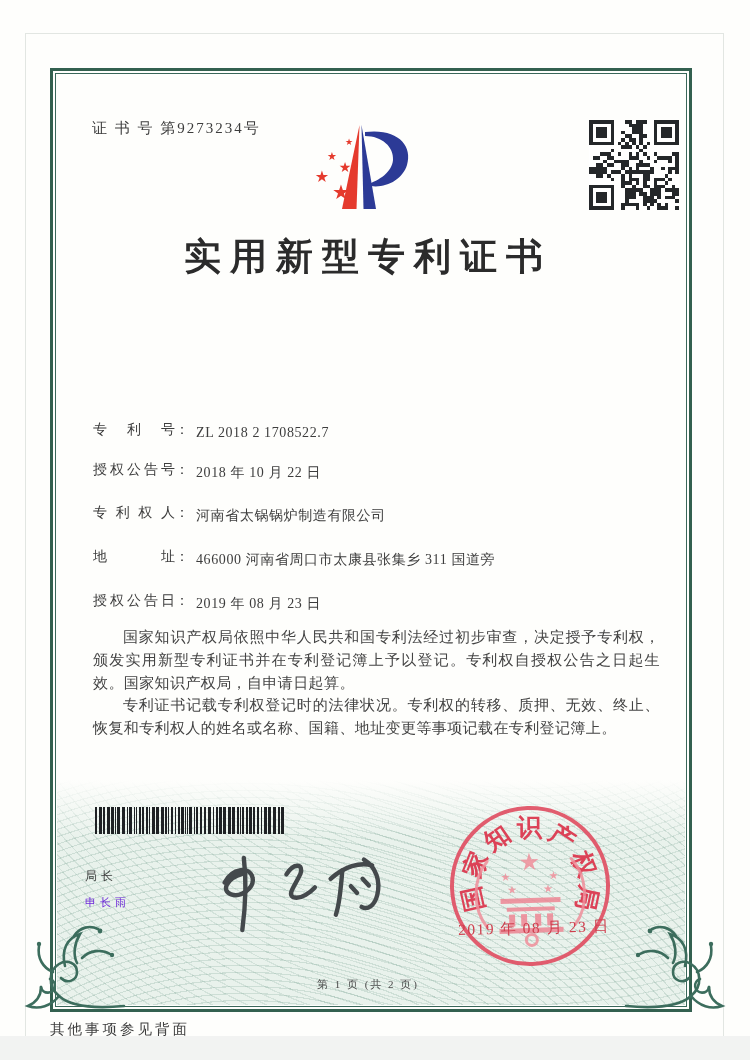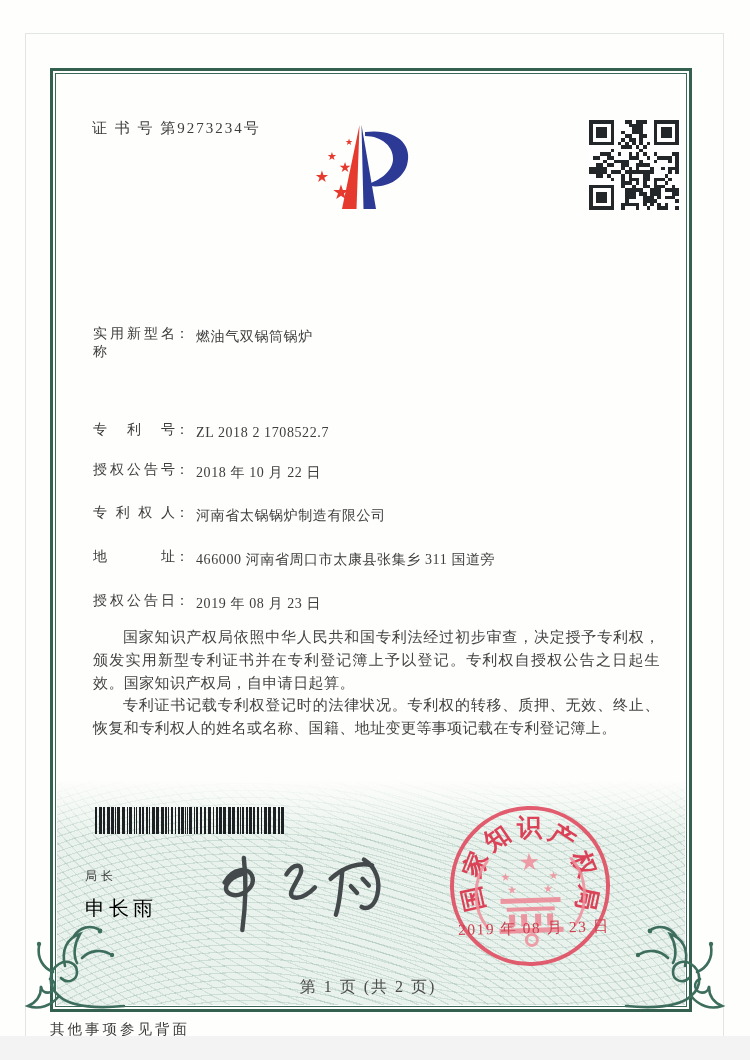--- a/index.html
+++ b/index.html
@@ -35,27 +35,27 @@
   .colon{margin-right:7px;}
   .val{display:inline-block;vertical-align:top;max-width:450px;line-height:23px;letter-spacing:.6px;}
   .pair2{position:absolute;left:262px;top:0;}
   
   .paras{position:absolute;left:93px;top:626px;width:567px;font-size:15px;line-height:22.8px;
         text-align:justify;color:#434343;letter-spacing:.4px;}
   .paras p{margin:0;text-indent:2em;}
   
   .barcode{position:absolute;left:95px;top:807px;}
   .director-title{position:absolute;left:85px;top:868px;font-size:12px;letter-spacing:4px;color:#3b3b3b;}
-  .director-name{position:absolute;left:85px;top:895px;font-size:20px;letter-spacing:4px;color:#000000;}
+  .director-name{position:absolute;left:85px;top:895px;font-size:11px;letter-spacing:4px;color:#6d28d9;}
   .signature{position:absolute;left:203px;top:850px;transform:rotate(-2deg);}
   .seal{position:absolute;left:442px;top:798px;width:176px;height:176px;transform:rotate(-2deg);}
   .seal-date{position:absolute;left:458px;top:918px;width:160px;font-size:15.5px;letter-spacing:1.5px;
         color:#cf3f4e;transform:rotate(-1.5deg);}
   .page-info{position:absolute;left:50px;top:977px;width:636px;text-align:center;
-        font-size:16px;letter-spacing:2px;color:#4c4c4c;}
+        font-size:11px;letter-spacing:2px;color:#4c4c4c;}
   .back-note{position:absolute;left:50px;top:1020px;width:600px;
         font-size:14.5px;letter-spacing:3px;color:#3e3e3e;}
 </style>
 </head>
 <body>
 
 <div class="page">
 
   <div class="scan-edge"></div>
 
@@ -405,24 +405,22 @@
       <rect x="21" y="23" width="1" height="1" fill="#24272a"></rect>
       <rect x="9" y="24" width="1" height="1" fill="#24272a"></rect>
       <rect x="13" y="24" width="1" height="1" fill="#24272a"></rect>
       <rect x="16" y="24" width="1" height="1" fill="#24272a"></rect>
       <rect x="19" y="24" width="1" height="1" fill="#24272a"></rect>
       <rect x="20" y="24" width="1" height="1" fill="#24272a"></rect>
       <rect x="21" y="24" width="1" height="1" fill="#24272a"></rect>
       <rect x="24" y="24" width="1" height="1" fill="#24272a"></rect>
     </svg>
 
-
-  <div class="row" style="top:325px">
-    <span class="lbl">实用新型名称</span><span class="colon">：</span><span class="val">燃油气双锅筒锅炉</span>
-  </div>
+  <h1 class="title">实用新型专利证书</h1>
+
 
 
   <div class="row" style="top:421px">
     <span class="lbl">专利号</span><span class="colon">：</span><span class="val">ZL 2018 2 1708522.7</span>
   </div>
 
   <div class="row" style="top:461px">
     <span class="lbl">授权公告号</span><span class="colon">：</span><span class="val">2018 年 10 月 22 日</span>
   </div>
 

